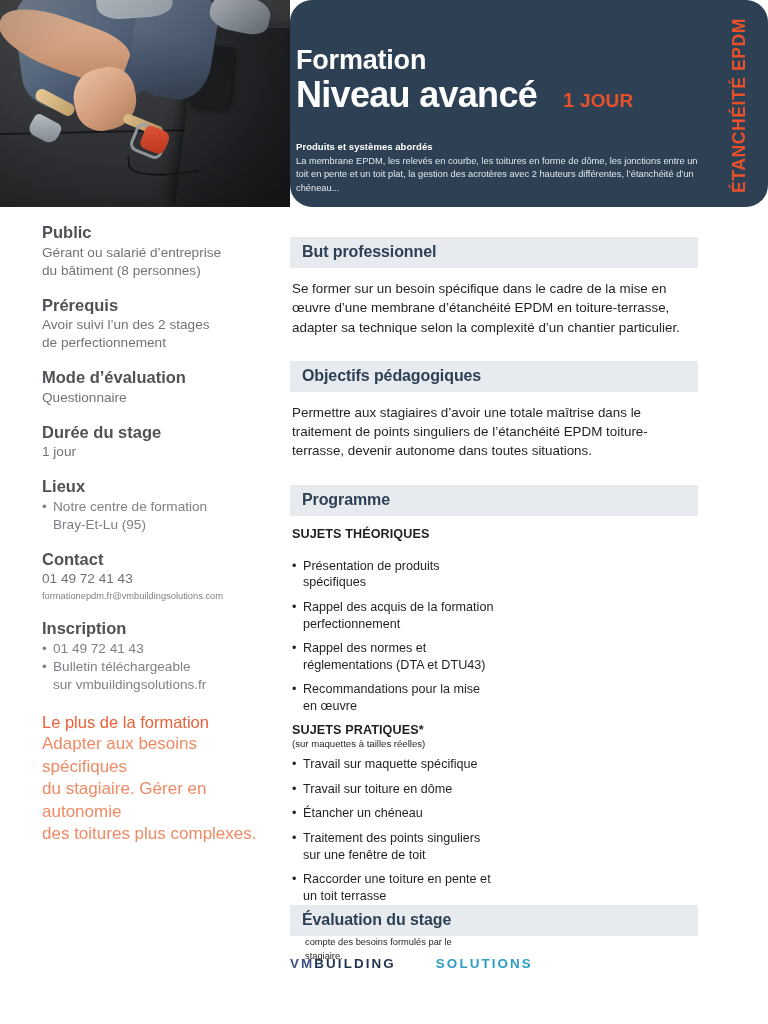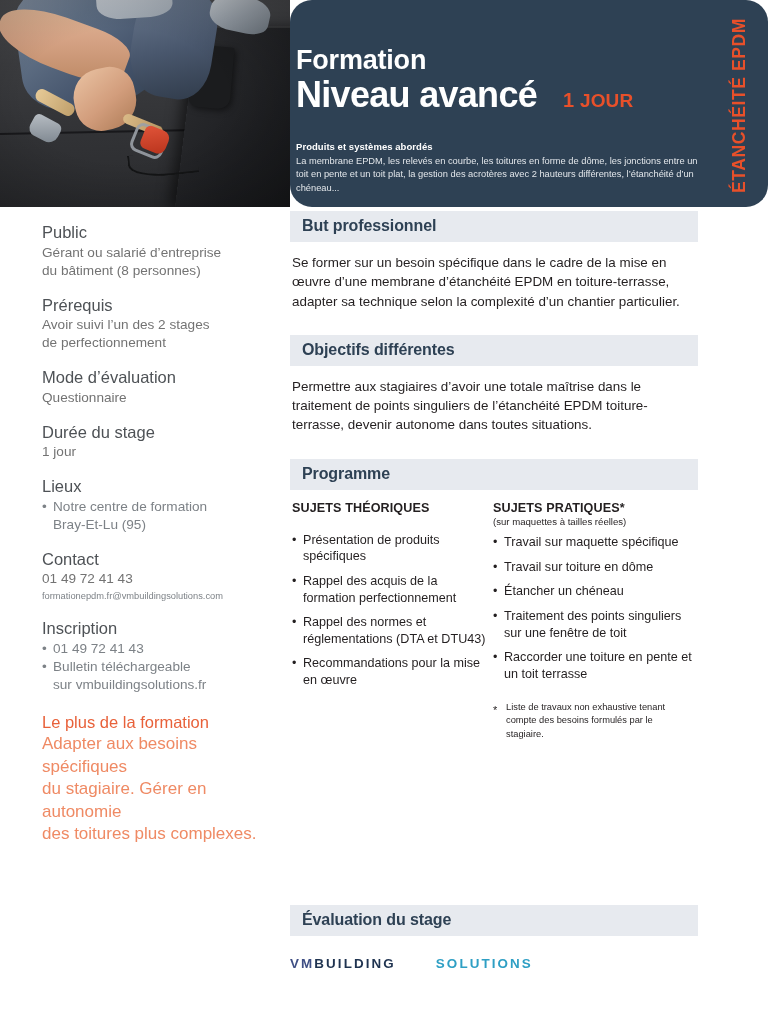--- a/index.html
+++ b/index.html
@@ -252,21 +252,21 @@
 
   
   .sidebar {
     position: absolute;
     left: 42px; top: 15px;
     width: 232px;
   }
   .sb-block { margin-bottom: 15px; }
   .sb-h {
     font-size: 16.5px;
-    font-weight: normal;
+    font-weight: bold;
     color: #4e5256;
     line-height: 1.25;
     margin-bottom: 1px;
   }
   .sb-p {
     font-size: 13.6px;
     color: #737373;
     line-height: 1.32;
   }
   .sb-li {
@@ -299,21 +299,21 @@
   }
   .plus-p {
     font-size: 17px;
     color: #ef8a64;
     line-height: 1.32;
   }
 
   
   .main {
     position: absolute;
-    left: 290px; top: 4px;
+    left: 290px; top: 30px;
     width: 408px;
   }
   .sec-band {
     background: #e7eaef;
     padding: 6px 12px 7px 12px;
     margin-bottom: 11px;
   }
   .sec-band h2 {
     font-size: 16px;
     font-weight: bold;
@@ -324,20 +324,21 @@
     font-size: 13.4px;
     color: #231f20;
     line-height: 1.44;
     margin: 0 0 24px 2px;
   }
 
   .prog-cols {
     display: flex;
     gap: 0;
     margin-left: 2px;
+    flex-direction: column;
   }
   .prog-col { width: 202px; }
   .prog-col.right { width: 206px; }
   .prog-h {
     font-size: 12.6px;
     font-weight: bold;
     color: #231f20;
     letter-spacing: 0.1px;
     margin-bottom: 1px;
   }
@@ -505,21 +506,21 @@
     </div>
 
     <div class="main">
 
       <div class="sec-band">
         <h2>But professionnel</h2>
       </div>
       <p class="sec-body">Se former sur un besoin spécifique dans le cadre de la mise en œuvre d’une membrane d’étanchéité EPDM en toiture-terrasse, adapter sa technique selon la complexité d’un chantier particulier.</p>
 
       <div class="sec-band">
-        <h2>Objectifs différentes</h2>
+        <h2>Objectifs pédagogiques</h2>
       </div>
       <p class="sec-body">Permettre aux stagiaires d’avoir une totale maîtrise dans le traitement de points singuliers de l’étanchéité EPDM toiture-terrasse, devenir autonome dans toutes situations.</p>
 
       <div class="sec-band">
         <h2>Programme</h2>
       </div>
 
       <div class="prog-cols">
 
         <div class="prog-col">

